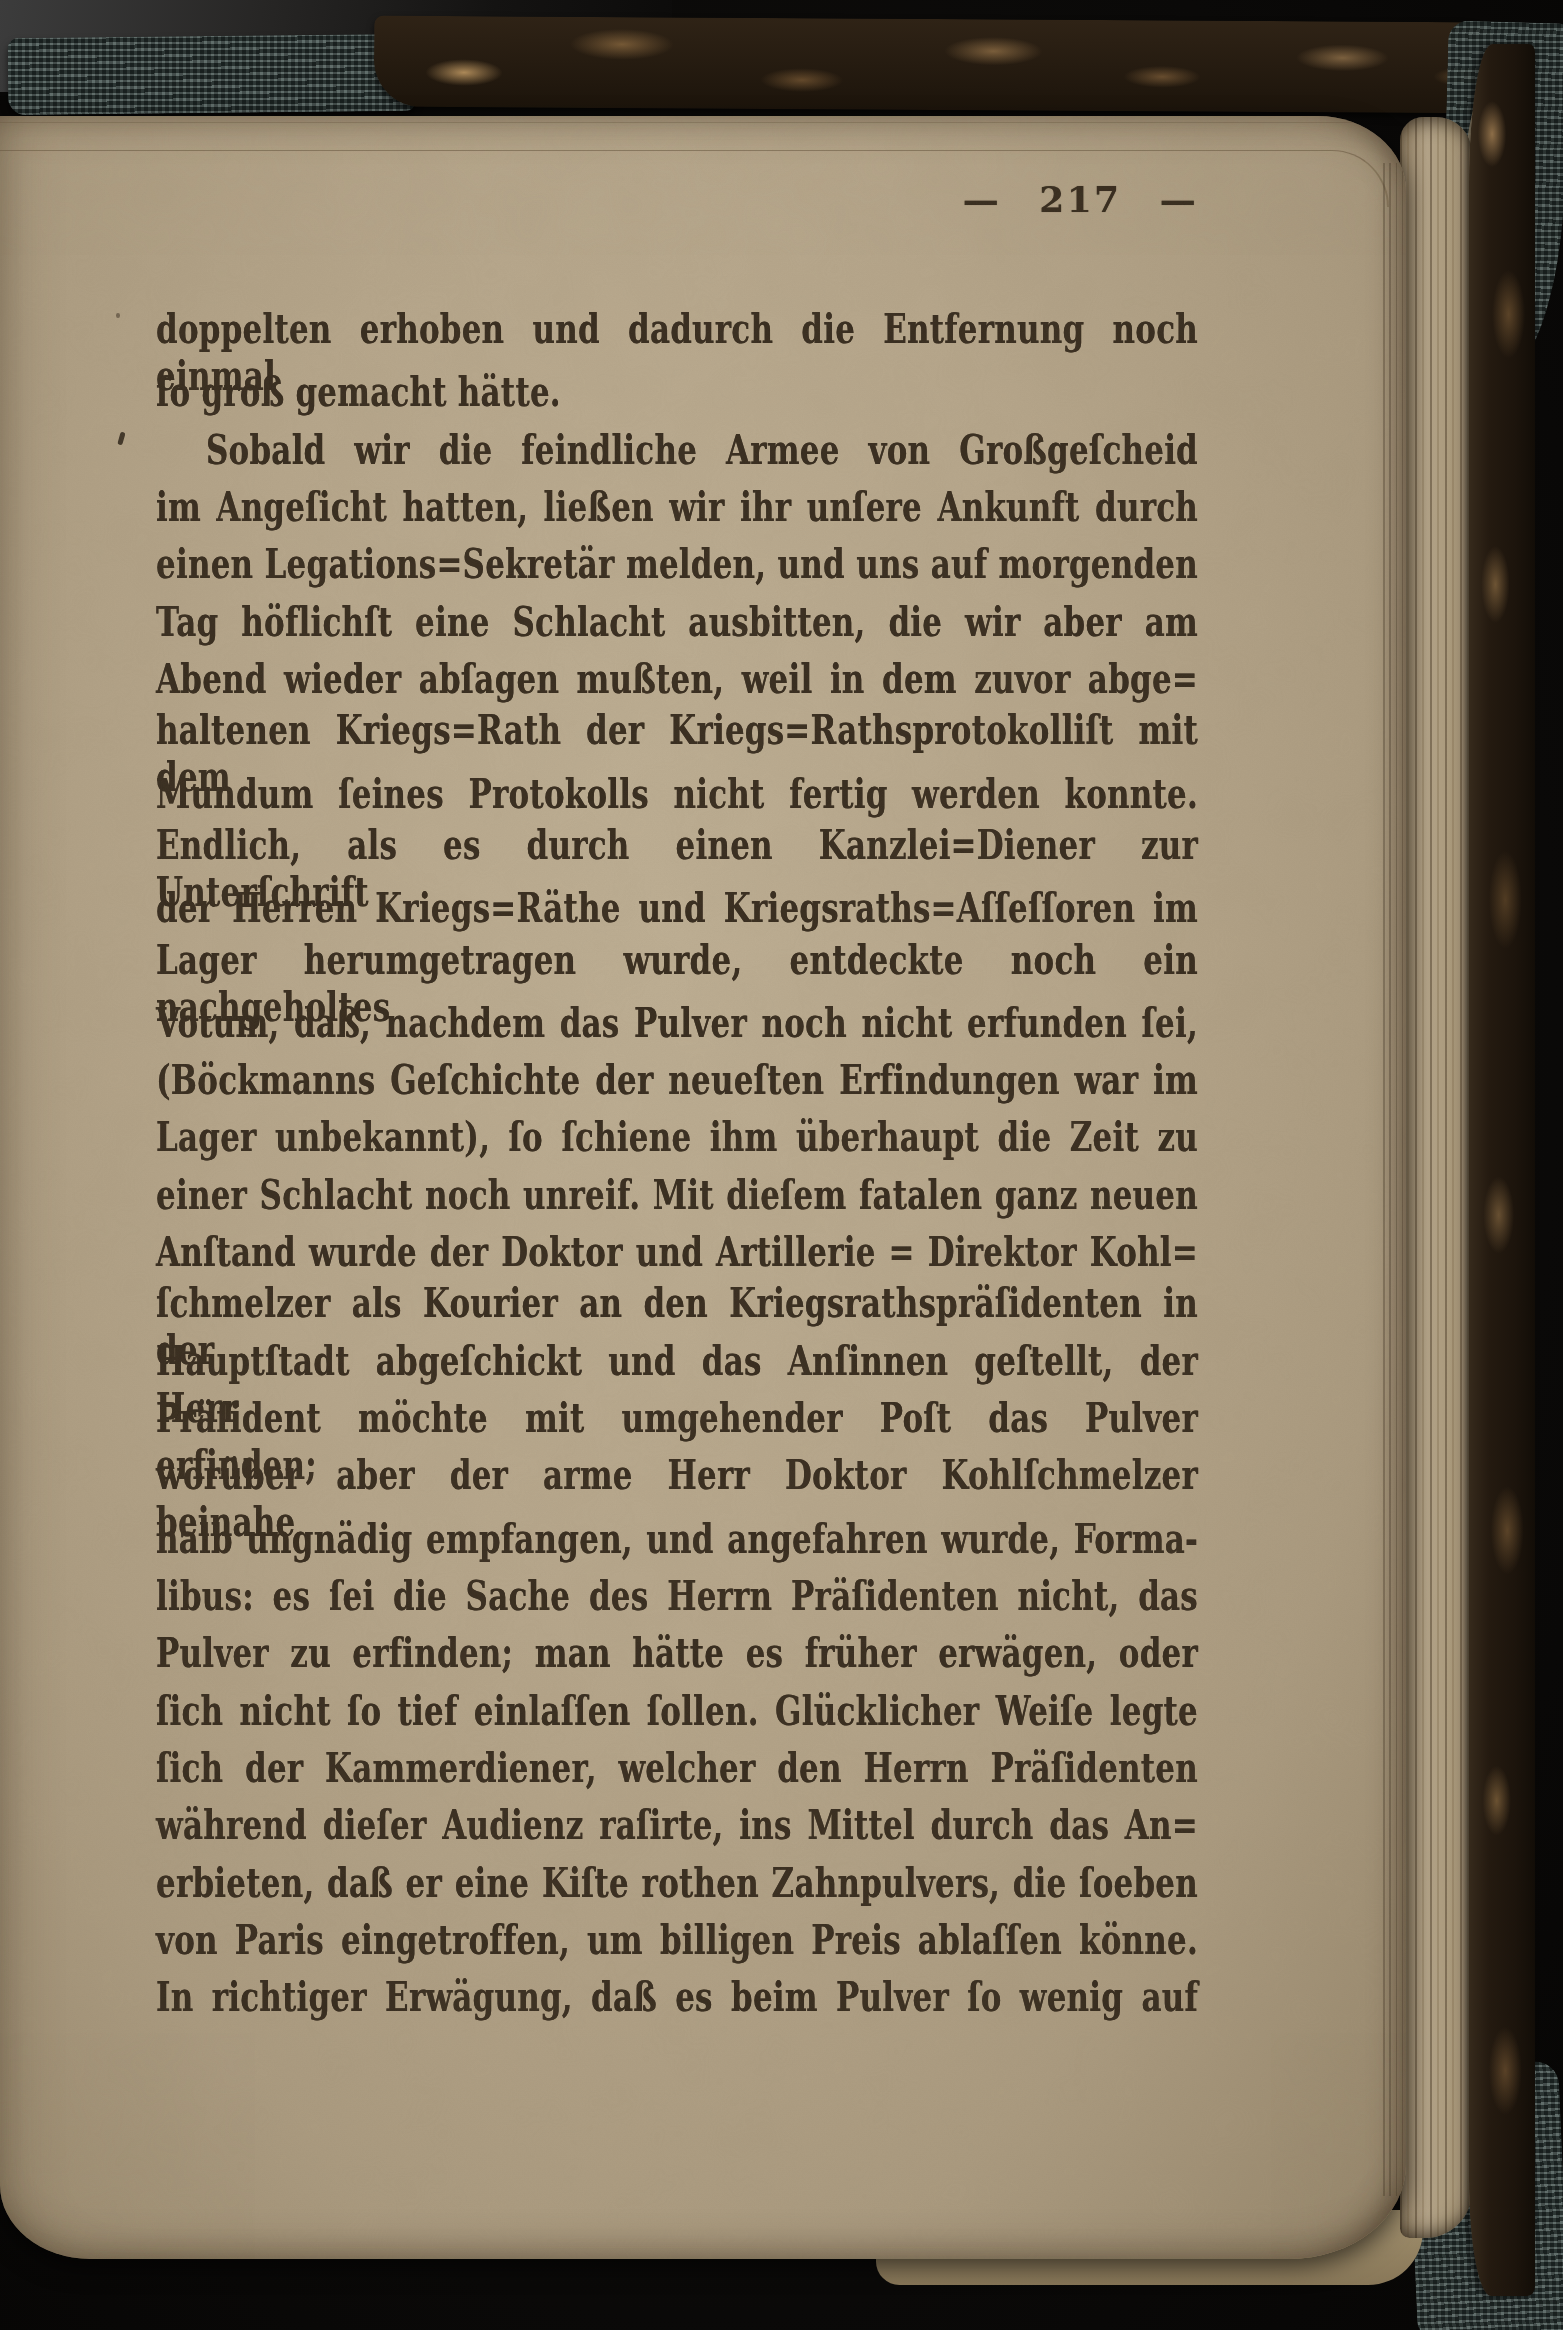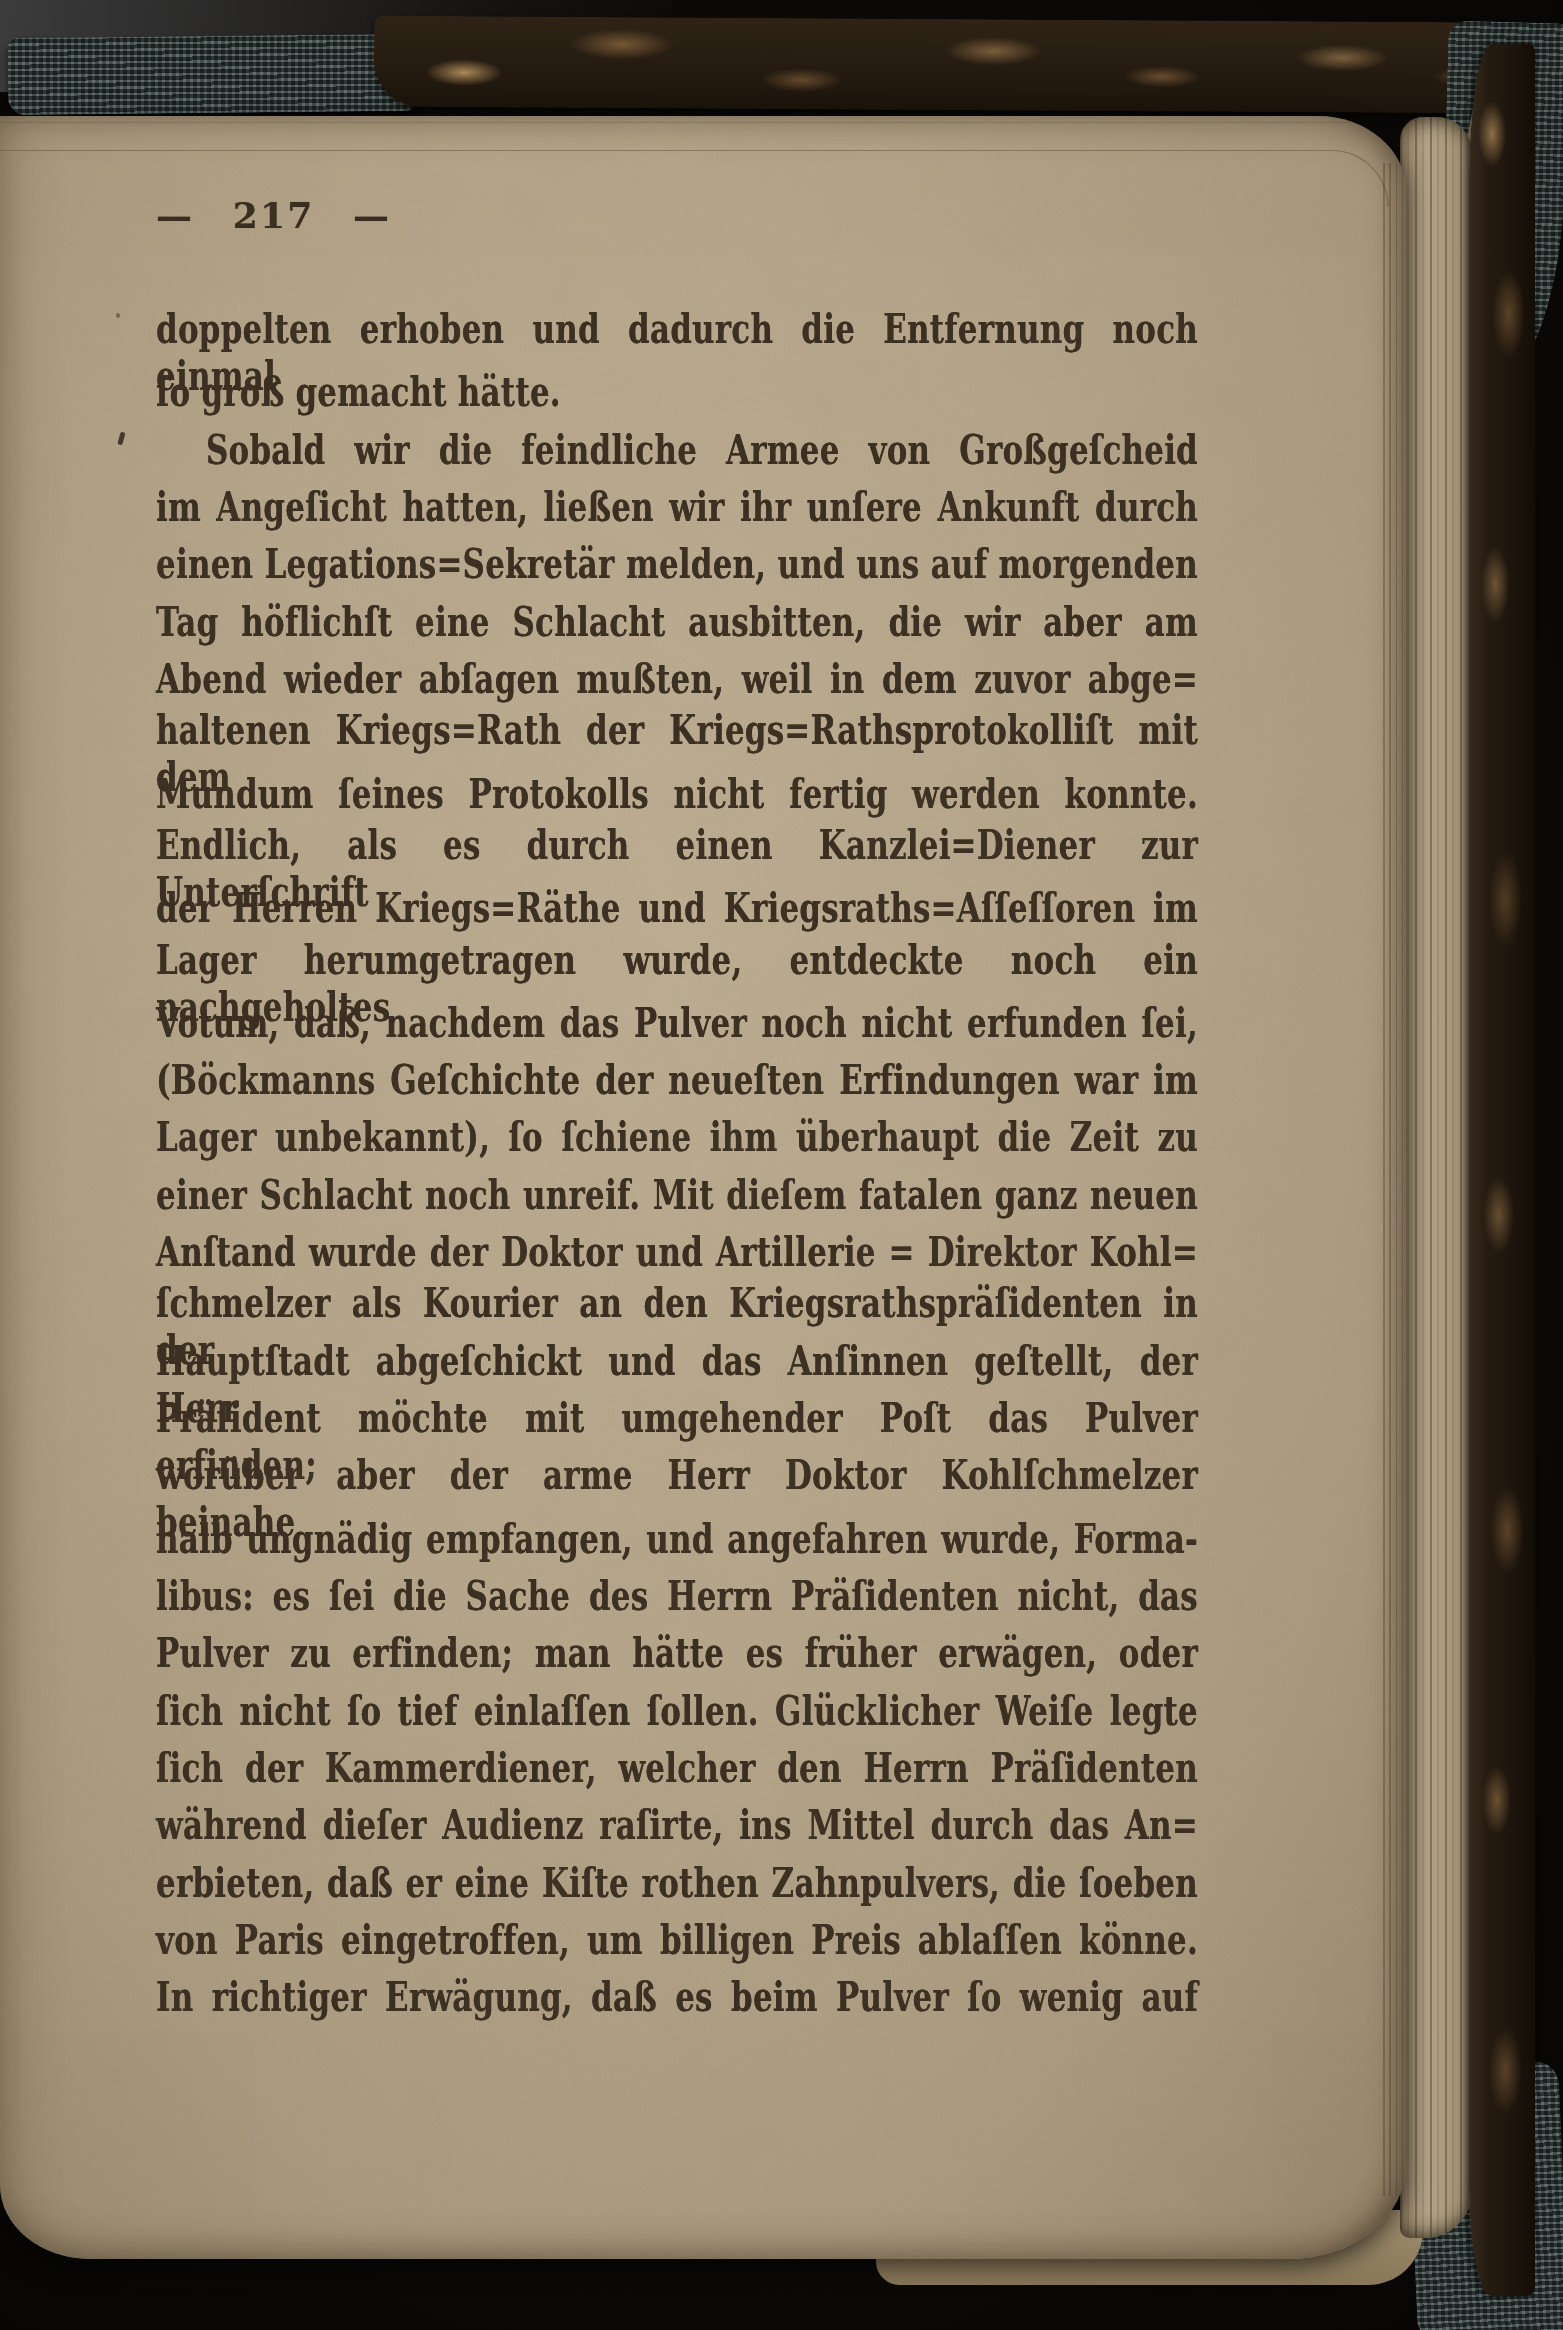--- a/index.html
+++ b/index.html
@@ -134,22 +134,22 @@
   
   .page-curl-lines{
     position:absolute;top:47px;right:0;width:23.5px;height:2033px;
     background:repeating-linear-gradient(90deg, rgba(64,51,36,0.45) 0 1.6px, transparent 1.6px 6.3px);
     opacity:0.8;
   }
   .grain{position:absolute;inset:0;width:100%;height:100%;pointer-events:none;}
 
   
   .page-number{
-    position:absolute;left:156px;top:78px;width:1042px;
-    text-align:left;
+    position:absolute;left:156px;top:62px;width:1042px;
+    text-align:right;
     font-size:36px;font-weight:600;
     color:var(--ink);
     letter-spacing:2.3px;word-spacing:23.5px;
     text-shadow:0 0 0.8px rgba(47,38,25,0.6);
   }
   .body-text{position:absolute;left:156px;top:200px;width:1042px;height:1767px;}
   .line{
     position:absolute;left:0;width:1042px;
     font-size:31px;font-weight:700;
     color:var(--ink);

